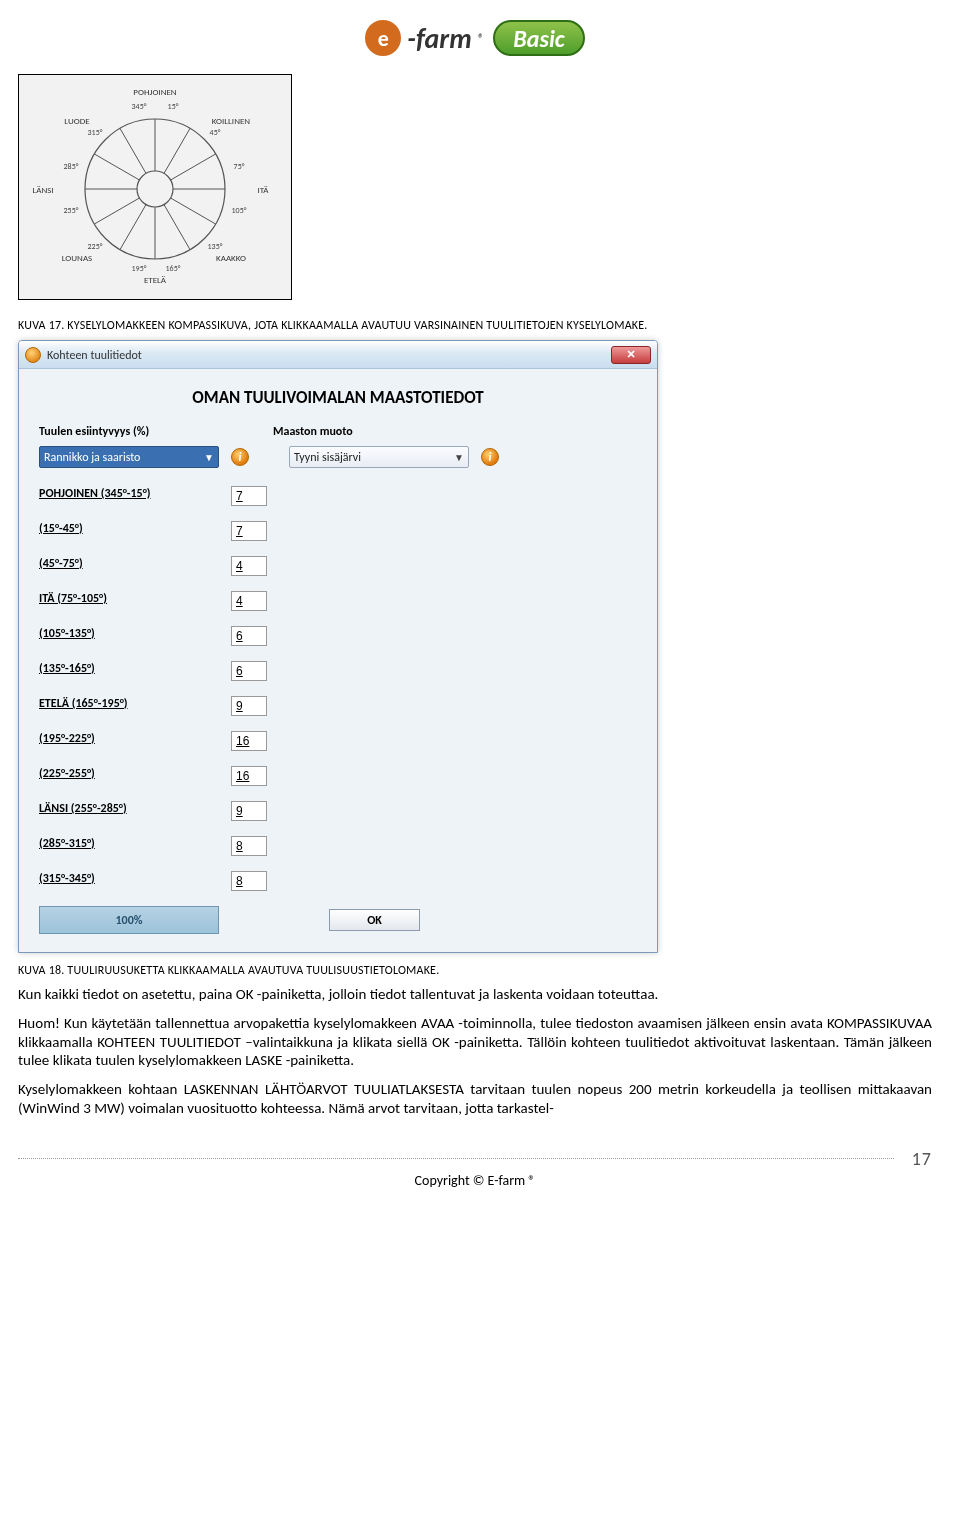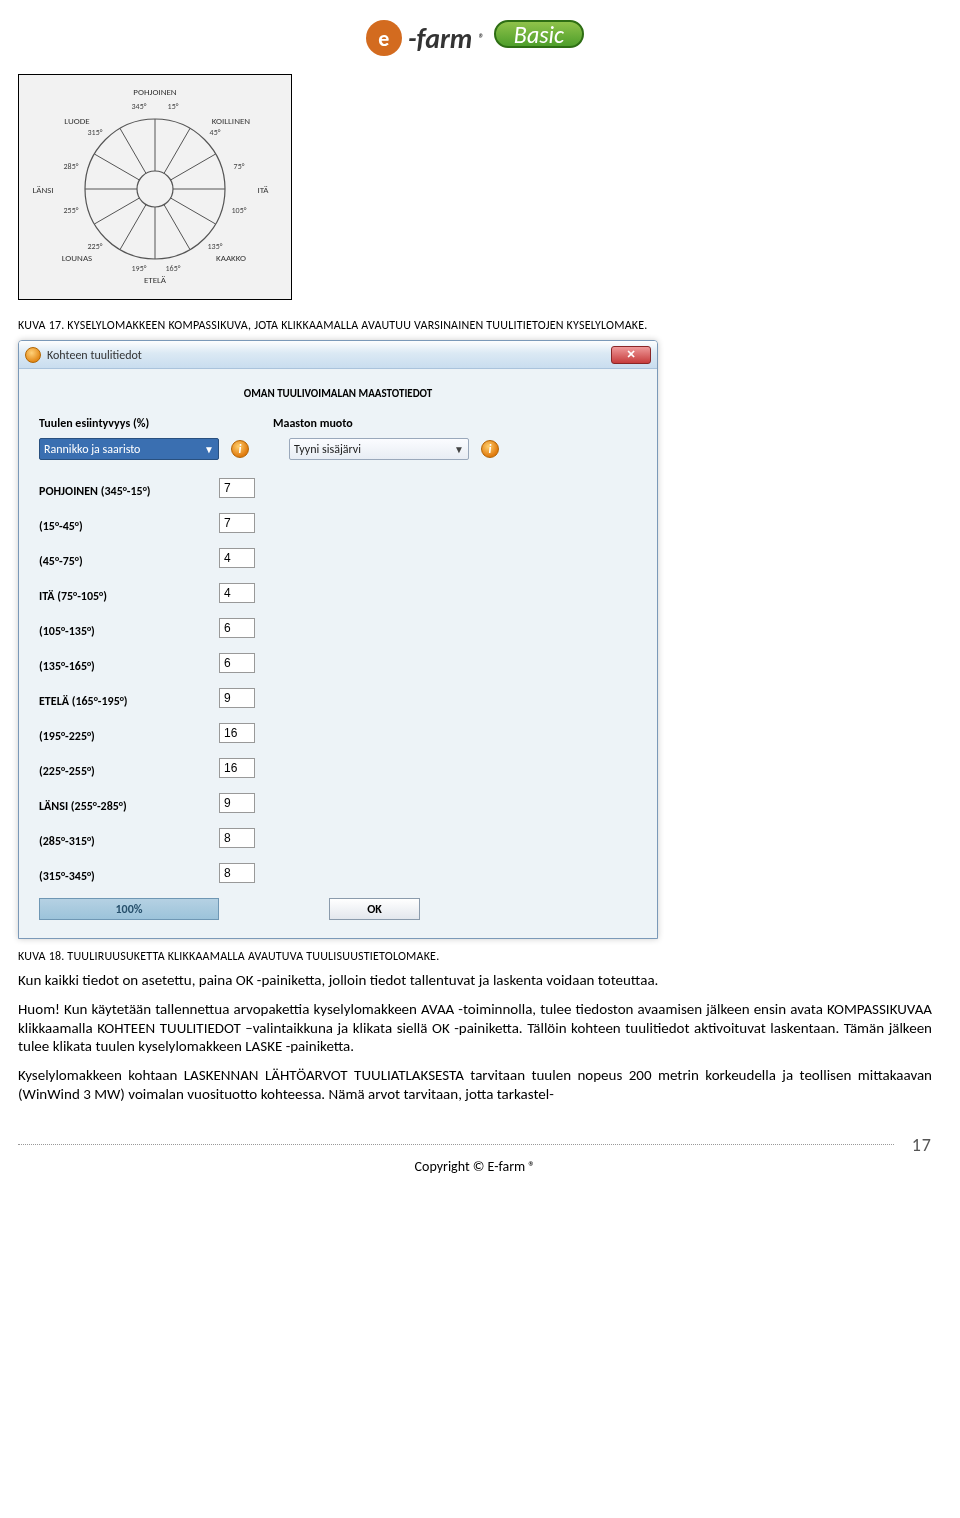--- a/index.html
+++ b/index.html
@@ -31,28 +31,28 @@
     font-style:italic;
   }
   .efarm-e{
     width:36px;height:36px;border-radius:50%;
     background:#d36b1f;
     display:flex;align-items:center;justify-content:center;
     color:#fff;font-style:normal;font-weight:bold;font-size:22px;
   }
   .reg{font-size:11px;vertical-align:super;color:#444}
   .basic-badge{
-    height:28px;
+    height:36px;
     background:linear-gradient(#8fc24a,#4e9e2b);
     border:2px solid #2e6e14;
     border-radius:30px;
     padding:0 18px;
     display:flex;align-items:center;
     color:#fff;
-    font-weight:normal;
+    font-weight:bold;
     font-size:24px;
     font-style:italic;
   }
   
   .compass-box{
     border:1px solid #000;
     display:inline-block;
     background:#f2f2f2;
     padding:4px 6px 10px 6px;
     margin-bottom:10px;
@@ -95,21 +95,21 @@
     color:#fff;font-weight:bold;font-size:11px;
     display:flex;align-items:center;justify-content:center;
   }
   .dialog-body{
     padding:18px 20px 18px 20px;
     font-size:12px;
   }
   .section-title{
     text-align:center;
     font-weight:bold;
-    font-size:11px;
+    font-size:17px;
     margin-bottom:16px;
   }
   .col-labels{
     display:flex;
     margin-bottom:8px;
     font-weight:bold;
   }
   .col-labels span:first-child{width:234px}
   .sel-row{
     display:flex;align-items:center;gap:12px;margin-bottom:18px;
@@ -130,31 +130,31 @@
   .combo.selected .chev{color:#fff}
   .info-ico{
     width:18px;height:18px;border-radius:50%;
     background:radial-gradient(circle at 40% 35%,#ffcf6e,#e07a0d 70%);
     border:1px solid #b36300;
     color:#fff;font-weight:bold;font-size:12px;
     display:flex;align-items:center;justify-content:center;
     font-style:italic;
   }
   .dir-row{
-    display:flex;align-items:flex-end;margin:15px 0;
+    display:flex;align-items:flex-start;gap:12px;margin:15px 0;text-decoration:underline;
   }
   .dir-label{
     width:180px;font-weight:bold;
   }
   .num-in{
     width:36px;height:20px;border:1px solid #999;background:#fff;
     padding:0 4px;font-size:12px;
   }
   .sum-bar{
-    width:180px;height:22px;
+    width:180px;height:28px;
     background:linear-gradient(#b5d1e3,#9cc3da);
     border:1px solid #6f97b4;
     display:flex;align-items:center;justify-content:center;
     font-weight:bold;color:#27506c;
   }
   .ok-btn{
     width:91px;height:22px;border:1px solid #8b9bac;background:linear-gradient(#fff,#e3e7ed);
     display:flex;align-items:center;justify-content:center;font-weight:bold;
     margin-left:110px;
   }

